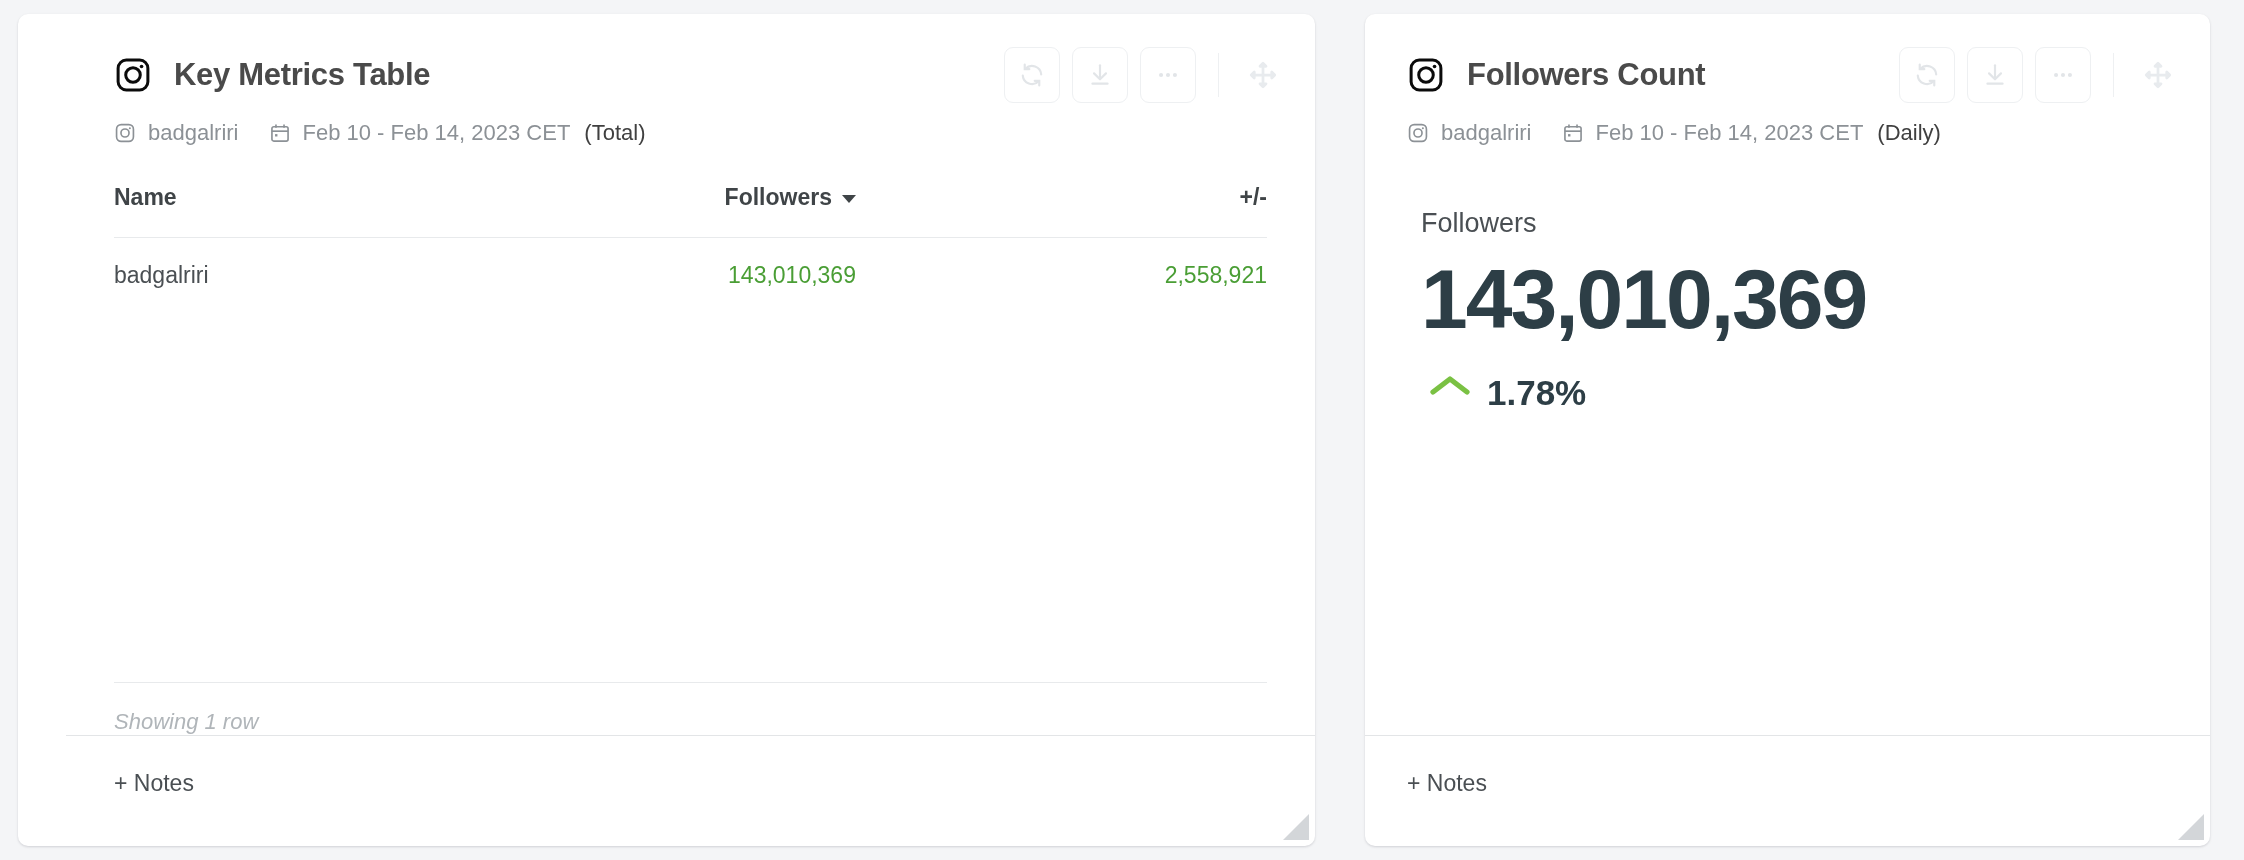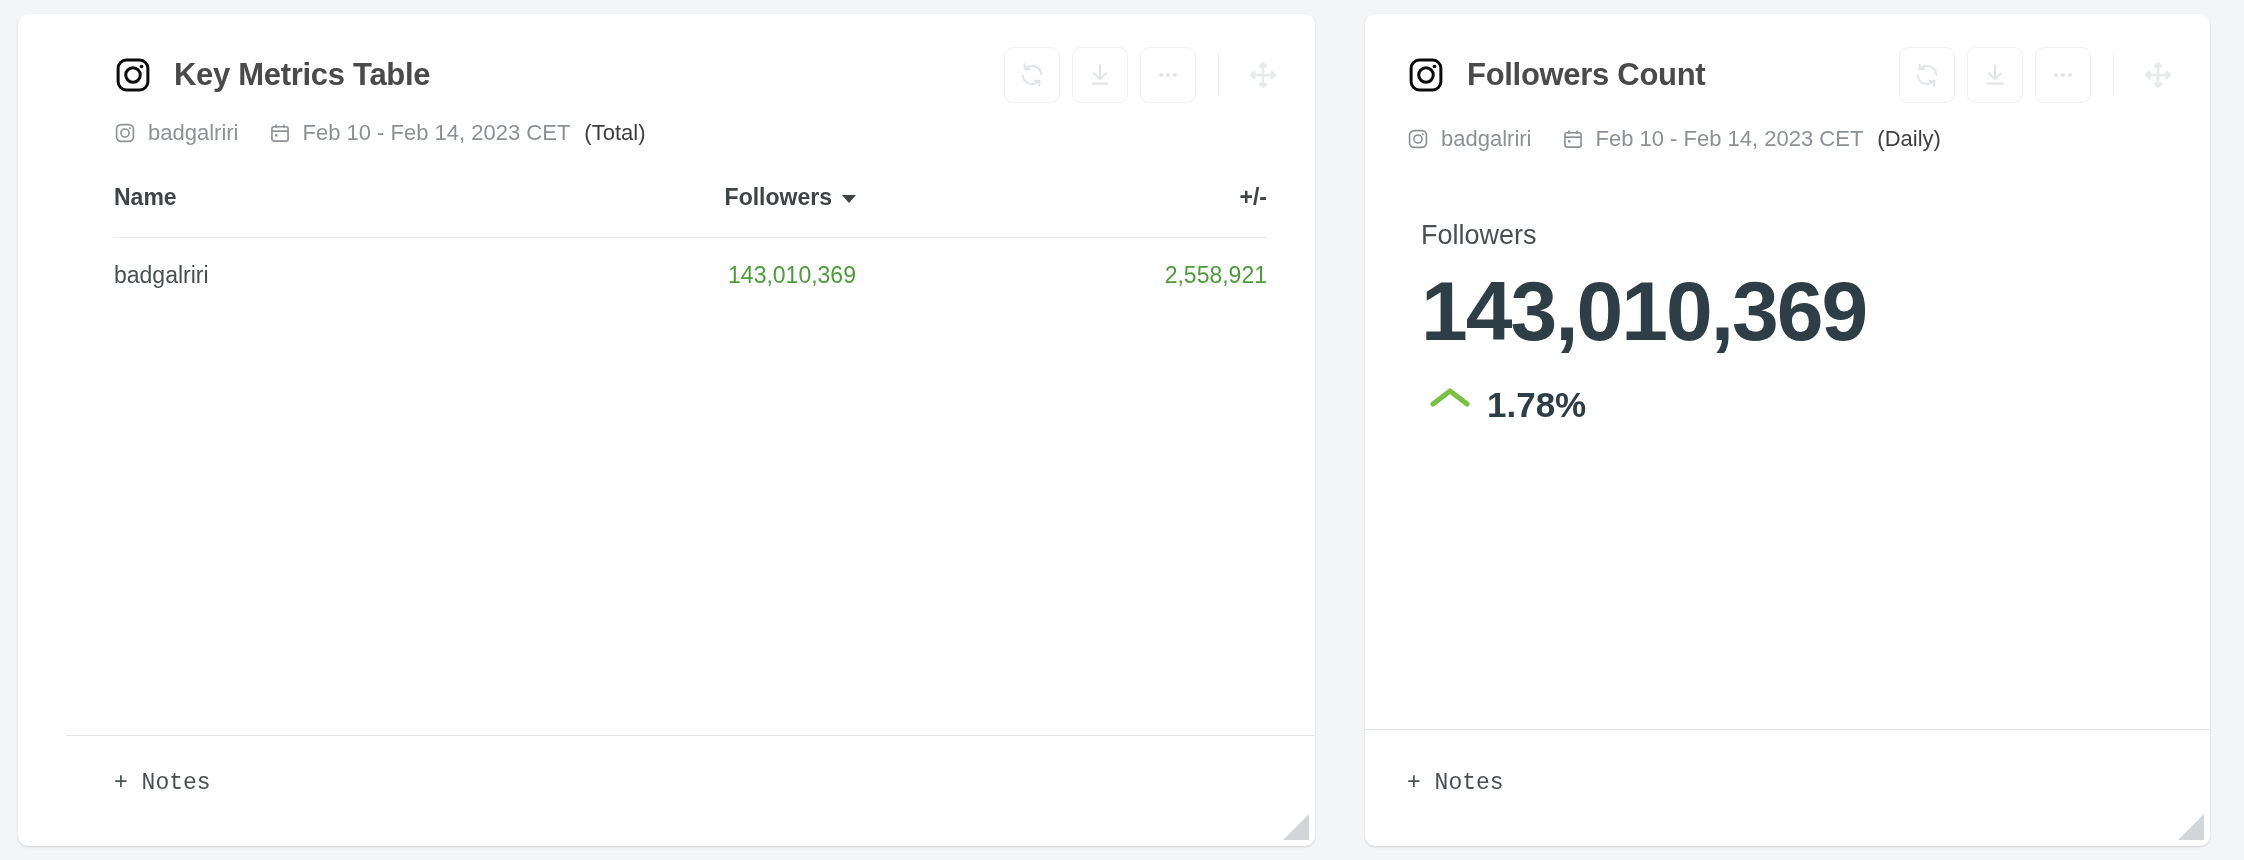--- a/index.html
+++ b/index.html
@@ -24,21 +24,21 @@
   .card {
     background: #ffffff;
     border-radius: 10px;
     box-shadow: 0 1px 3px rgba(16, 24, 40, 0.10), 0 1px 2px rgba(16, 24, 40, 0.06);
     position: relative;
     display: flex;
     flex-direction: column;
     height: 832px;
   }
   .card-left  { width: 1297px; padding-left: 48px; }
-  .card-right { width: 845px; gap: 6px; }
+  .card-right { width: 845px; }
 
   
   .card-head {
     display: flex;
     align-items: center;
     padding: 30px 30px 0 48px;
     height: 92px;
   }
   .card-right .card-head { padding-left: 42px; }
 
@@ -199,21 +199,20 @@
   .notes {
     padding: 34px 0 0 48px;
     height: 110px;
   }
   .card-right .notes { padding-left: 42px; }
   .notes-link {
     font-size: 23px;
     color: #4a4f53;
     cursor: pointer;
     display: inline-block;
-    font-family: Liberation Mono, monospace;
   }
 
   
   .resize-handle {
     position: absolute;
     right: 6px; bottom: 6px;
     width: 26px; height: 26px;
     cursor: nwse-resize;
   }
   .resize-handle::after {
@@ -322,20 +321,25 @@
           <tbody>
             <tr>
               <td class="col-name">badgalriri</td>
               <td class="col-followers">143,010,369</td>
               <td class="col-delta">2,558,921</td>
             </tr>
           </tbody>
         </table>
       </div>
 
+      <div class="table-footer">
+        <div class="table-footer-line">
+          <span class="showing-rows">Showing 1 row</span>
+        </div>
+      </div>
     </div>
 
     <div class="notes-sep"></div>
     <div class="notes">
       <span class="notes-link">+ Notes</span>
     </div>
 
     <span class="resize-handle"></span>
   </section>
 

